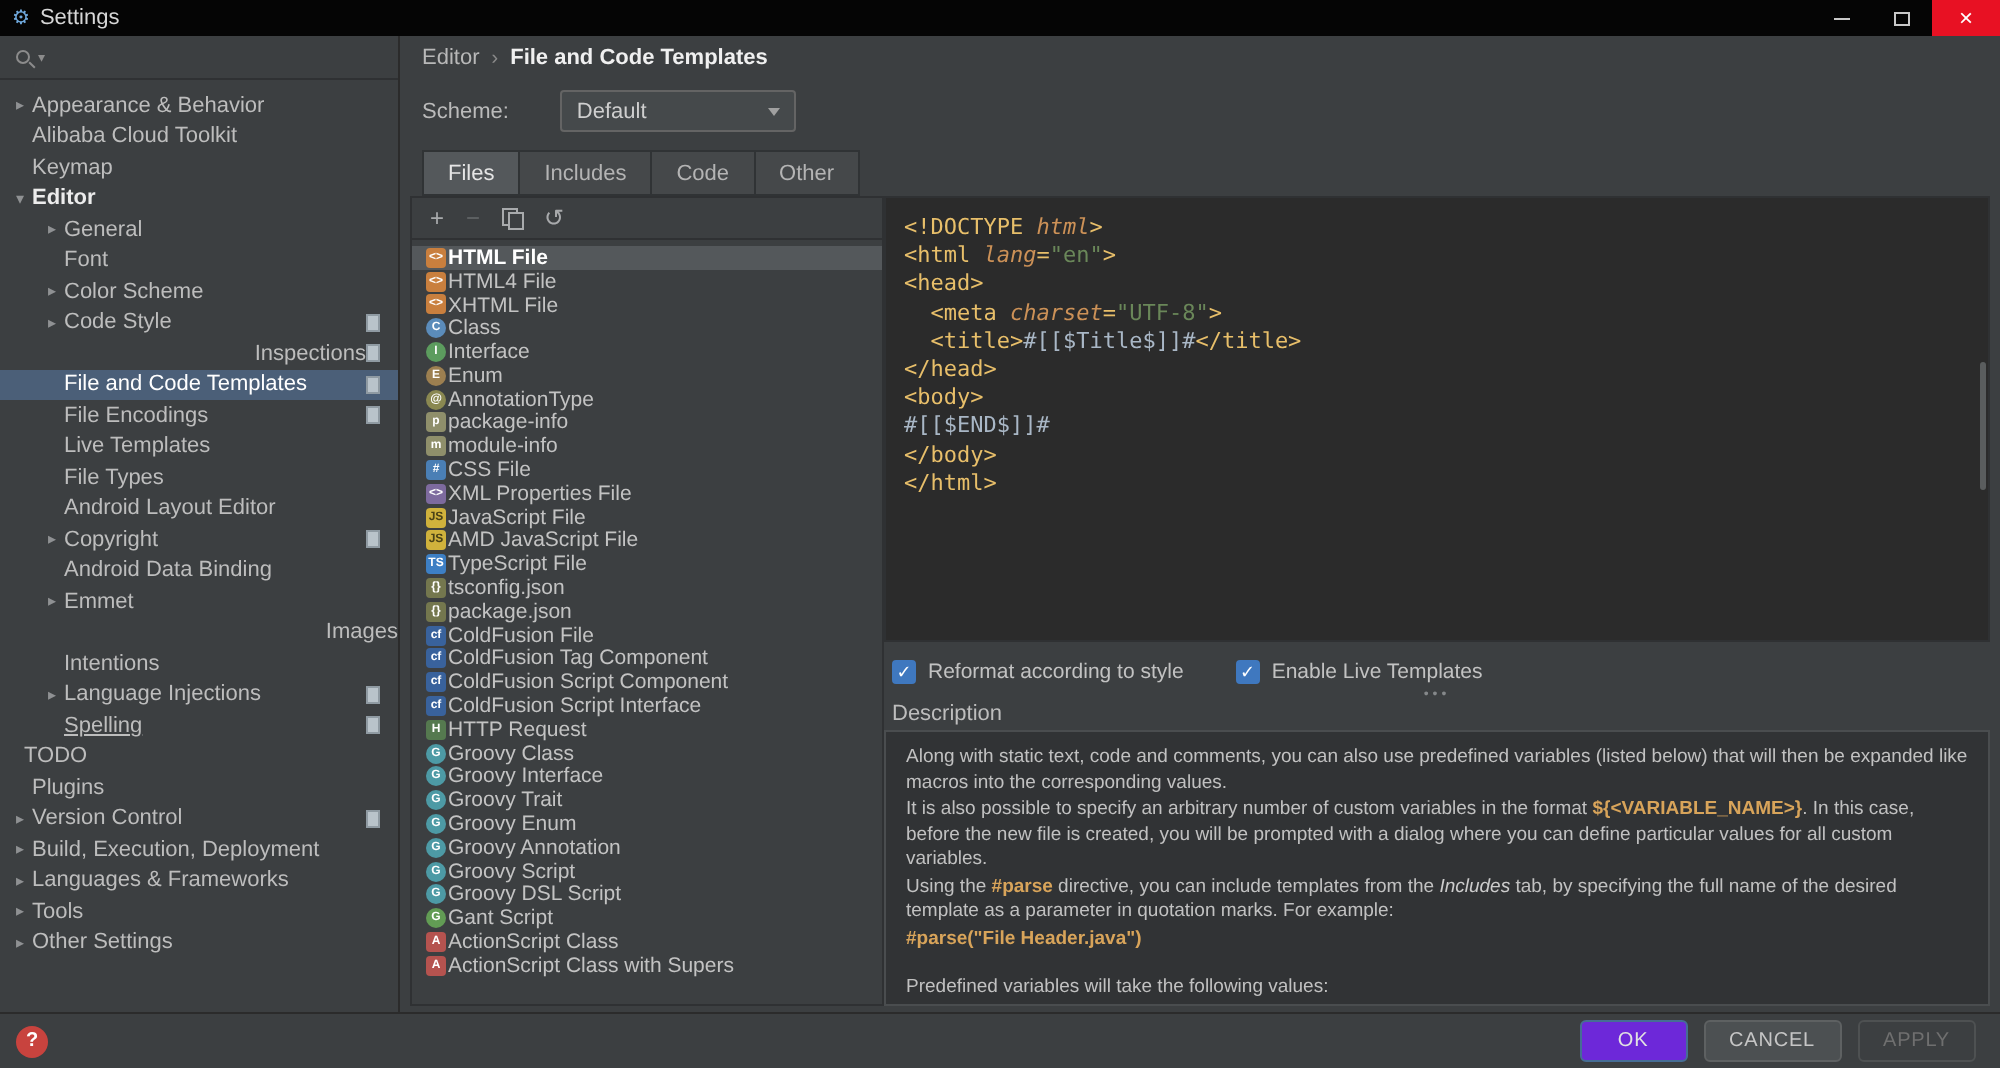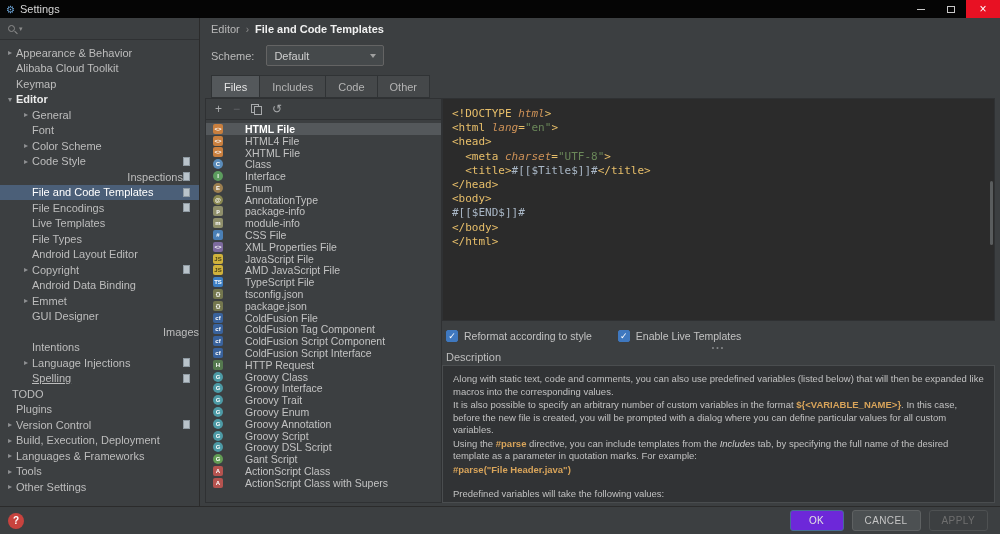--- a/index.html
+++ b/index.html
@@ -35,38 +35,38 @@
   .footer-btns{margin-left:auto;display:flex;gap:8px;padding-right:4px;}
   .btn{min-width:54px;height:21px;font-size:10px;letter-spacing:.4px;color:#c6c6c6;background:#4c5052;border:1px solid #5e6162;border-radius:3px;display:flex;align-items:center;justify-content:center;padding:0 12px;font-family:inherit;}
   .btn.primary{background:#6d28d9;border-color:#466d94;color:#e2e2e2;}
   .btn.disabled{color:#6f6f6f;background:#3c3f41;border-color:#4e5152;}
 
   
   .main{position:absolute;left:200px;top:18px;right:0;bottom:28px;background:#3c3f41;}
   .breadcrumb{position:absolute;top:5px;left:11px;font-size:11px;display:flex;gap:6px;align-items:center;color:#b8b8b8;}
   .bc-item.current{color:#f0f0f0;font-weight:bold;}
   .bc-sep{color:#8a8a8a;font-size:10px;}
-  .scheme-row{position:absolute;top:27px;left:11px;display:flex;align-items:center;gap:12px;font-size:11px;color:#bbb;}
+  .scheme-row{position:absolute;top:27px;left:11px;display:flex;align-items:center;gap:26px;font-size:11px;color:#bbb;}
   .combo{width:118px;height:21px;border:1px solid #646464;border-radius:2px;background:#45494b;display:flex;align-items:center;padding:0 7px;color:#cfcfcf;font-size:11px;}
   .combo-arrow{margin-left:auto;width:0;height:0;border-left:3.5px solid transparent;border-right:3.5px solid transparent;border-top:4px solid #a0a0a0;}
   .tabs{position:absolute;top:57px;left:11px;display:flex;}
   .tab{height:23px;line-height:22px;padding:0 12px;font-size:11px;color:#b4b4b4;background:#45484a;border:1px solid #303335;border-right:none;}
   .tab:last-child{border-right:1px solid #303335;}
   .tab.active{background:#54585b;color:#e5e5e5;}
 
   
   .list-panel{position:absolute;left:5px;top:80px;width:237px;bottom:3px;border:1px solid #2f3133;}
   .list-toolbar{height:21px;border-bottom:1px solid #2f3133;display:flex;align-items:center;gap:11px;padding:0 9px;color:#a8aaac;font-size:12px;}
   .tbtn{line-height:1;}
   .tbtn.dis{color:#626567;}
   .copy-ic{display:block;width:10px;height:10px;position:relative;}
   .copy-ic::before{content:"";position:absolute;left:0;top:0;width:6px;height:7px;border:1px solid #a8aaac;}
   .copy-ic::after{content:"";position:absolute;left:3px;top:2px;width:6px;height:7px;border:1px solid #a8aaac;background:#3c3f41;}
   .tpl-list{position:absolute;top:22px;left:0;right:0;bottom:0;overflow:hidden;padding-top:2px;}
-  .lrow{height:11.8px;display:flex;align-items:center;gap:22px;padding-left:7px;font-size:10.5px;color:#c3c3c3;white-space:nowrap;}
+  .lrow{height:11.8px;display:flex;align-items:center;gap:1px;padding-left:7px;font-size:10.5px;color:#c3c3c3;white-space:nowrap;}
   .lrow.sel{background:#54585b;color:#fff;}
   .lrow.sel .llab{font-weight:bold;}
   .ficon{width:10px;height:10px;flex:none;font-size:6px;font-weight:bold;color:#fff;display:flex;align-items:center;justify-content:center;border-radius:2px;line-height:1;}
 
   
   .editor-panel{position:absolute;left:242px;right:5px;top:80px;bottom:3px;}
   .code-area{position:absolute;top:0;left:0;right:0;height:223px;background:#2b2b2b;border:1px solid #2f3133;padding:8px 0 0 9px;font-family:"DejaVu Sans Mono",monospace;font-size:11px;line-height:14.2px;color:#a9b7c6;}
   .cline{white-space:pre;}
   .c-tag{color:#e8bf6a;}
   .c-attr{color:#cc9157;font-style:italic;}
@@ -178,24 +178,20 @@
         <span class="mod"></span>
       </div>
       <div class="trow" style="padding-left: 20px;">
         <span class="chev"></span>
         <span class="tlab">Android Data Binding</span>
       </div>
       <div class="trow" style="padding-left: 20px;">
         <span class="chev">▸</span>
         <span class="tlab">Emmet</span>
       </div>
-      <div class="trow" style="padding-left: 20px;">
-        <span class="chev"></span>
-        <span class="tlab">GUI Designer</span>
-      </div>
       <div class="trow" style="padding-left: 28px; text-align: right;">
         <span class="chev"></span>
         <span class="tlab">Images</span>
       </div>
       <div class="trow" style="padding-left: 20px;">
         <span class="chev"></span>
         <span class="tlab">Intentions</span>
       </div>
       <div class="trow" style="padding-left: 20px;">
         <span class="chev">▸</span>

